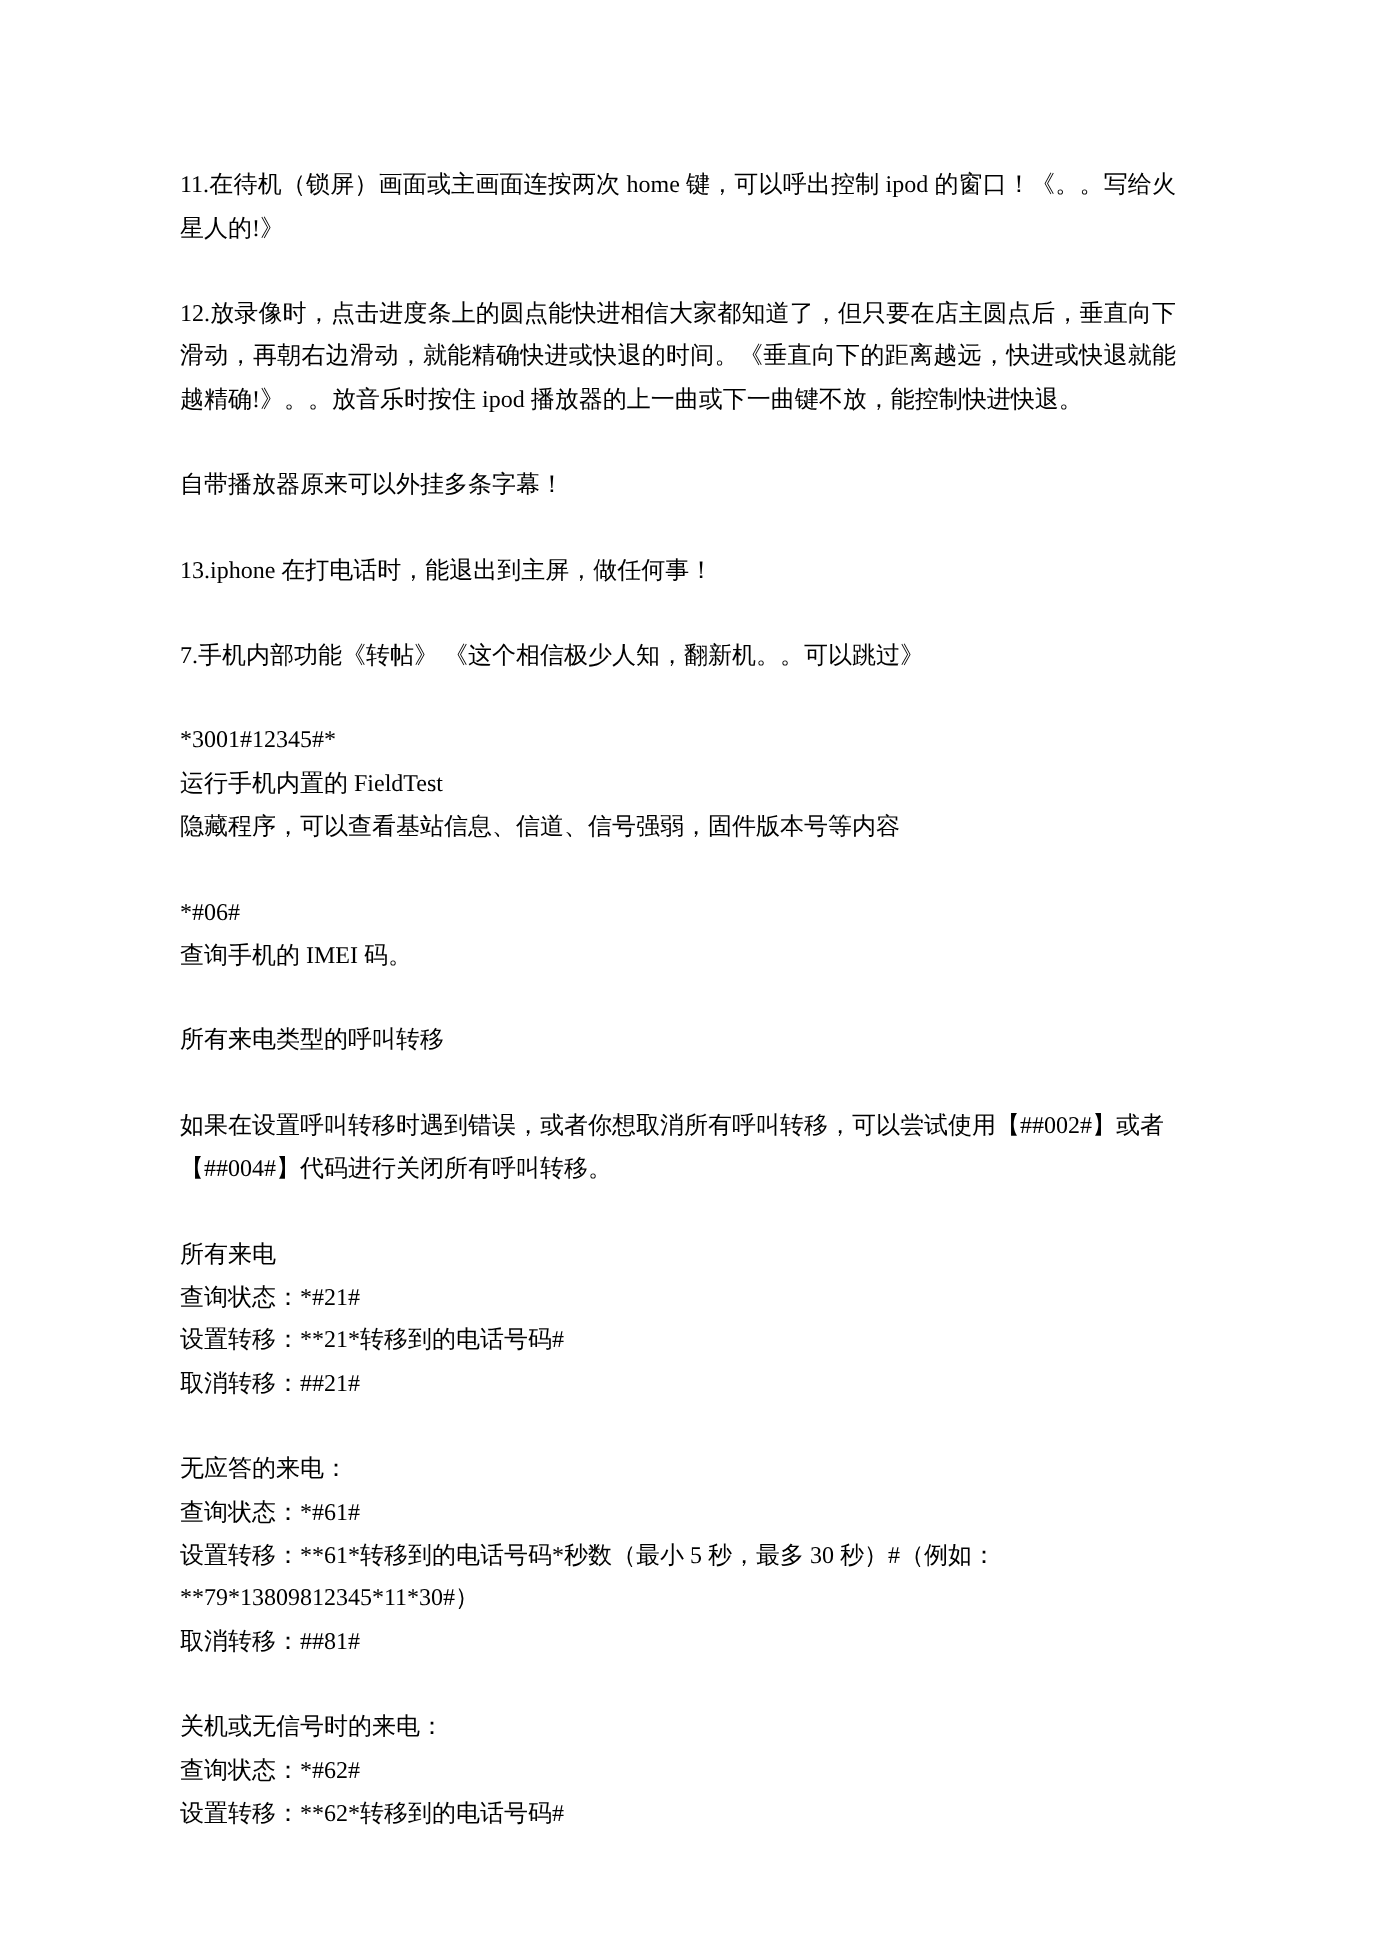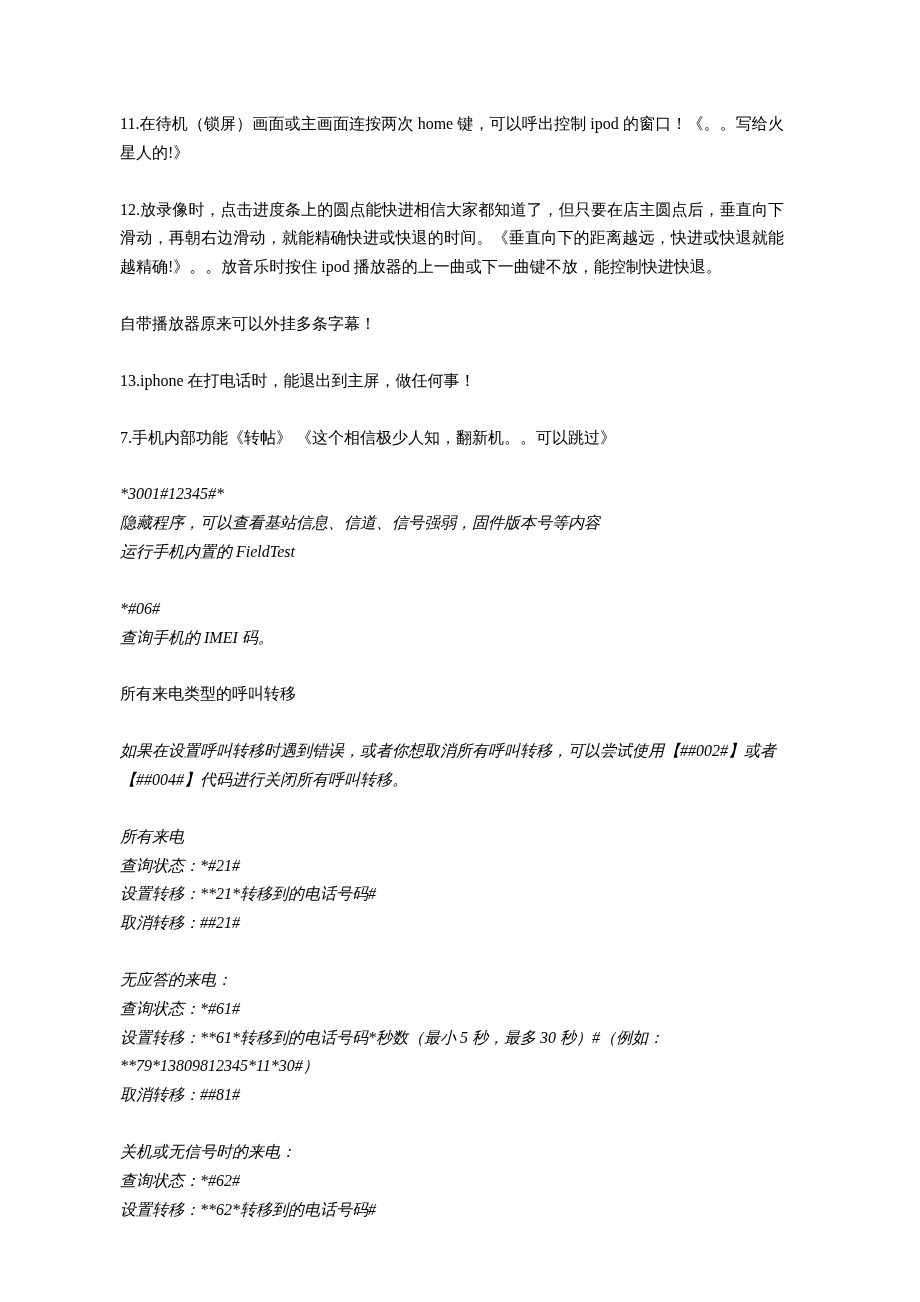--- a/index.html
+++ b/index.html
@@ -16,21 +16,20 @@
     min-height: 1302px;
     box-sizing: border-box;
     padding: 110px 120px 80px 120px;
   }
   .para {
     margin: 0 16px 28px 0;
     text-align: justify;
   }
   .block {
     margin-bottom: 28px;
-    font-style: italic;
   }
   .block .line {
     margin: 0;
   }
 </style>
 </head>
 <body>
 
 <div class="page">
 
@@ -39,22 +38,22 @@
   <p class="para">12.放录像时，点击进度条上的圆点能快进相信大家都知道了，但只要在店主圆点后，垂直向下滑动，再朝右边滑动，就能精确快进或快退的时间。《垂直向下的距离越远，快进或快退就能越精确!》。。放音乐时按住 ipod 播放器的上一曲或下一曲键不放，能控制快进快退。</p>
 
   <p class="para">自带播放器原来可以外挂多条字幕！</p>
 
   <p class="para">13.iphone 在打电话时，能退出到主屏，做任何事！</p>
 
   <p class="para">7.手机内部功能《转帖》  《这个相信极少人知，翻新机。。可以跳过》</p>
 
   <div class="block">
     <p class="line">*3001#12345#*</p>
+    <p class="line">运行手机内置的  FieldTest</p>
     <p class="line">隐藏程序，可以查看基站信息、信道、信号强弱，固件版本号等内容</p>
-    <p class="line">运行手机内置的  FieldTest</p>
   </div>
 
 
   <div class="block">
     <p class="line">*#06#</p>
     <p class="line">查询手机的 IMEI  码。</p>
   </div>
 
   <p class="para">所有来电类型的呼叫转移</p>
 

